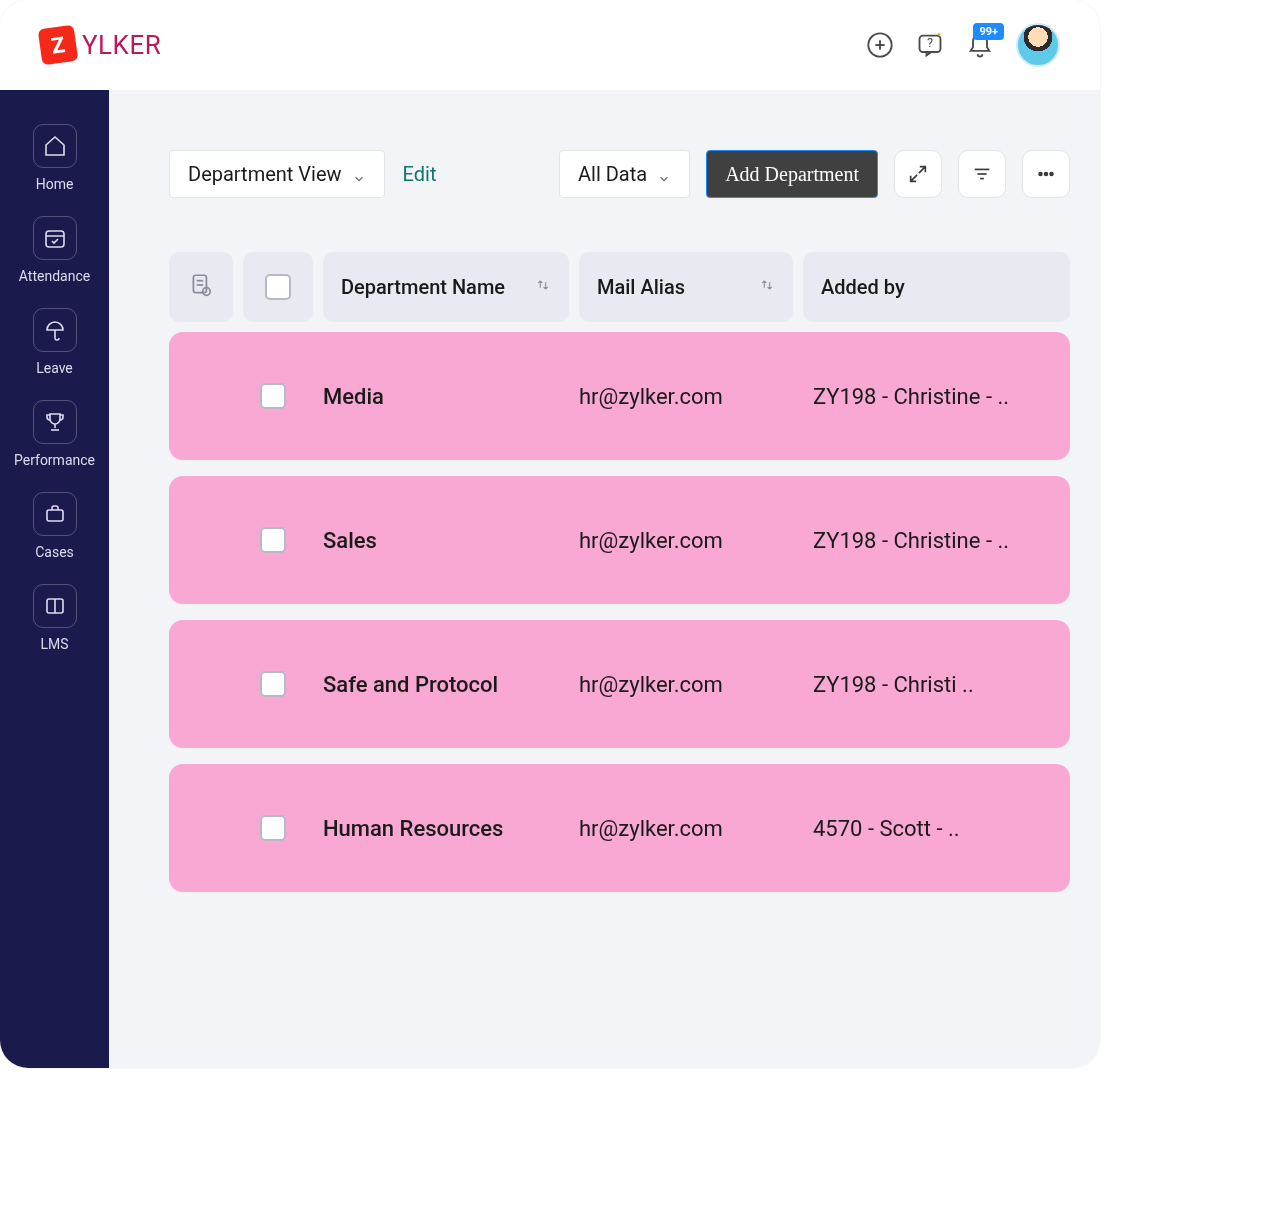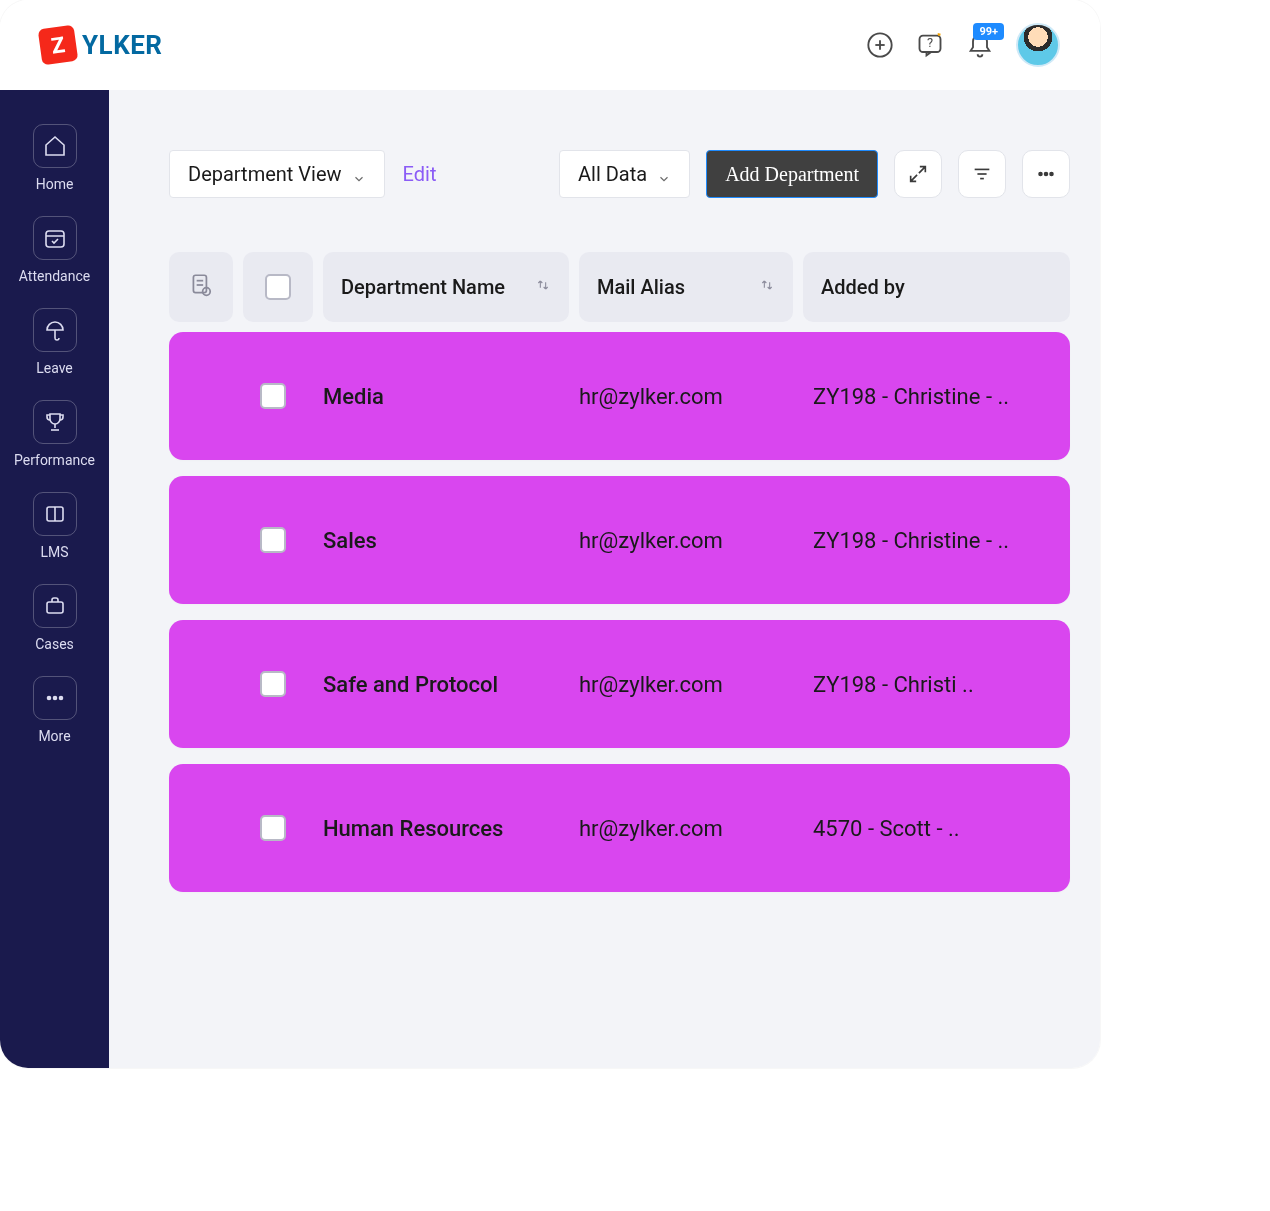--- a/index.html
+++ b/index.html
@@ -3,21 +3,21 @@
 <meta charset="utf-8">
 <style>
 * { margin:0; padding:0; box-sizing:border-box; }
 body { font-family:-apple-system,BlinkMacSystemFont,"Segoe UI",Roboto,sans-serif; background:#fff; width:1270px; height:1211px; overflow:hidden; position:relative; }
 .app-wrap { width:1100px; height:1068px; background:#fff; border-radius:28px; overflow:hidden; position:relative; box-shadow:0 0 0 1px rgba(0,0,0,0.03); }
 
 
 .topbar { height:90px; display:flex; align-items:center; justify-content:space-between; padding:0 40px 0 40px; background:#fff; }
 .logo { display:flex; align-items:center; gap:2px; }
 .logo-badge { width:36px; height:36px; background:#f5281a; color:#fff; font-weight:800; font-size:22px; display:flex; align-items:center; justify-content:center; border-radius:6px; transform:rotate(-8deg); }
-.logo-text { font-size:26px; font-weight:700; color:#0369a1; letter-spacing:0.5px; margin-left:4px; }
+.logo-text { font-size:26px; font-weight:400; color:#be185d; letter-spacing:0.5px; margin-left:4px; }
 .topbar-right { display:flex; align-items:center; gap:22px; }
 .top-icon { width:28px; height:28px; color:#4a4a4a; display:flex; align-items:center; justify-content:center; cursor:pointer; }
 .top-icon svg { width:28px; height:28px; stroke:#4a4a4a; fill:none; stroke-width:1.6; }
 .top-icon.help svg path.spark { stroke:#f7a500; }
 .bell-wrap { position:relative; }
 .bell-badge { position:absolute; top:-8px; right:-10px; background:#1e8bff; color:#fff; font-size:11px; font-weight:700; padding:2px 6px; border-radius:4px; }
 .avatar { width:44px; height:44px; border-radius:50%; background:radial-gradient(circle at 50% 30%, #ffdcb8 0 28%, #2b2b2b 28% 42%, #5ec9e8 42% 100%); border:2px solid #cfe9f7; }
 
 
 .body { display:flex; height:calc(100% - 90px); }
@@ -28,37 +28,37 @@
 .side-label { font-size:14px; font-weight:400; }
 
 .main { flex:1; background:#f3f4f8; padding:60px 30px 30px 60px; }
 
 
 .toolbar { display:flex; align-items:center; gap:16px; margin-bottom:54px; }
 .btn { background:#fff; border:1px solid #e2e4ea; border-radius:4px; height:48px; display:flex; align-items:center; padding:0 18px; font-size:20px; color:#1a1a1a; cursor:pointer; gap:10px; }
 .btn.primary { background:#404040; border-color:#1e8bff; color:#fff; font-weight:500;font-family:Liberation Serif, serif; }
 .btn .chev { width:14px; height:14px; }
 .btn .chev svg { width:14px; height:14px; stroke:#6a6a6a; fill:none; stroke-width:2; }
-.link-edit { color:#8b5cf6; font-size:20px; cursor:pointer; margin-left:-2px; margin-right:auto; padding:0 4px; }
+.link-edit { color:#0f766e; font-size:20px; cursor:pointer; margin-left:-2px; margin-right:auto; padding:0 4px; }
 .icon-btn { width:48px; height:48px; background:#fff; border:1px solid #e2e4ea; border-radius:10px; display:flex; align-items:center; justify-content:center; cursor:pointer; }
 .icon-btn svg { width:22px; height:22px; stroke:#3a3a3a; fill:none; stroke-width:1.8; }
 
 
 .table-head { display:flex; gap:10px; margin-bottom:10px; }
 .th { background:#e9eaf1; border-radius:10px; height:70px; display:flex; align-items:center; padding:0 18px; font-size:20px; color:#1a1a1a; font-weight:500; }
 .th.first { width:64px; justify-content:center; }
 .th.check { width:70px; justify-content:center; }
 .th.name { width:246px; justify-content:space-between; }
 .th.mail { width:214px; justify-content:space-between;align-items:center; }
 .th.added { flex:1; }
 .th .sort svg { width:16px; height:20px; stroke:#8a8a9a; fill:none; stroke-width:1.6; }
 .th .doc-icon svg { width:26px; height:28px; stroke:#8a8a9a; fill:none; stroke-width:1.6; }
 .checkbox { width:26px; height:26px; border:2px solid #b8b9c6; border-radius:5px; background:#fff; }
 
-.row { background:#d946ef; border-radius:14px; height:128px; display:flex; align-items:center; margin-bottom:16px; padding:0 18px; gap:10px; box-shadow:0 1px 2px rgba(0,0,0,0.02); }
+.row { background:#f9a8d4; border-radius:14px; height:128px; display:flex; align-items:center; margin-bottom:16px; padding:0 18px; gap:10px; box-shadow:0 1px 2px rgba(0,0,0,0.02); }
 .cell { font-size:22px; color:#1a1a1a; }
 .cell.spacer { width:46px; }
 .cell.check { width:60px; display:flex; justify-content:center; }
 .cell.name { width:256px; padding-left:10px; font-weight:500; }
 .cell.mail { width:224px; }
 .cell.added { flex:1; }
 </style>
 </head>
 <body>
 
@@ -133,44 +133,34 @@
               <path d="M7 5H4v2a3 3 0 0 0 3 3M17 5h3v2a3 3 0 0 1-3 3"></path>
               <line x1="12" y1="14" x2="12" y2="18"></line>
               <line x1="8" y1="20" x2="16" y2="20"></line>
             </svg>
           </div>
         <div class="side-label">Performance</div>
       </div>
       <div class="side-item">
         <div class="side-icon">
             <svg viewBox="0 0 24 24">
+              <rect x="4" y="8" width="16" height="11" rx="2"></rect>
+              <path d="M9 8V6a2 2 0 0 1 2-2h2a2 2 0 0 1 2 2v2"></path>
+            </svg>
+          </div>
+        <div class="side-label">Cases</div>
+      </div>
+      <div class="side-item">
+        <div class="side-icon">
+            <svg viewBox="0 0 24 24">
               <rect x="4" y="5" width="16" height="14" rx="2"></rect>
               <line x1="12" y1="5" x2="12" y2="19"></line>
             </svg>
           </div>
         <div class="side-label">LMS</div>
-      </div>
-      <div class="side-item">
-        <div class="side-icon">
-            <svg viewBox="0 0 24 24">
-              <rect x="4" y="8" width="16" height="11" rx="2"></rect>
-              <path d="M9 8V6a2 2 0 0 1 2-2h2a2 2 0 0 1 2 2v2"></path>
-            </svg>
-          </div>
-        <div class="side-label">Cases</div>
-      </div>
-      <div class="side-item">
-        <div class="side-icon">
-            <svg viewBox="0 0 24 24">
-              <circle cx="6" cy="12" r="1.5" fill="#dcdcf0"></circle>
-              <circle cx="12" cy="12" r="1.5" fill="#dcdcf0"></circle>
-              <circle cx="18" cy="12" r="1.5" fill="#dcdcf0"></circle>
-            </svg>
-          </div>
-        <div class="side-label">More</div>
       </div>
     </div>
 
     <div class="main">
 
       <div class="toolbar">
         <div class="btn">
           <span>Department View</span>
           <span class="chev"><svg viewBox="0 0 24 24">
                 <polyline points="6 9 12 15 18 9"></polyline>

